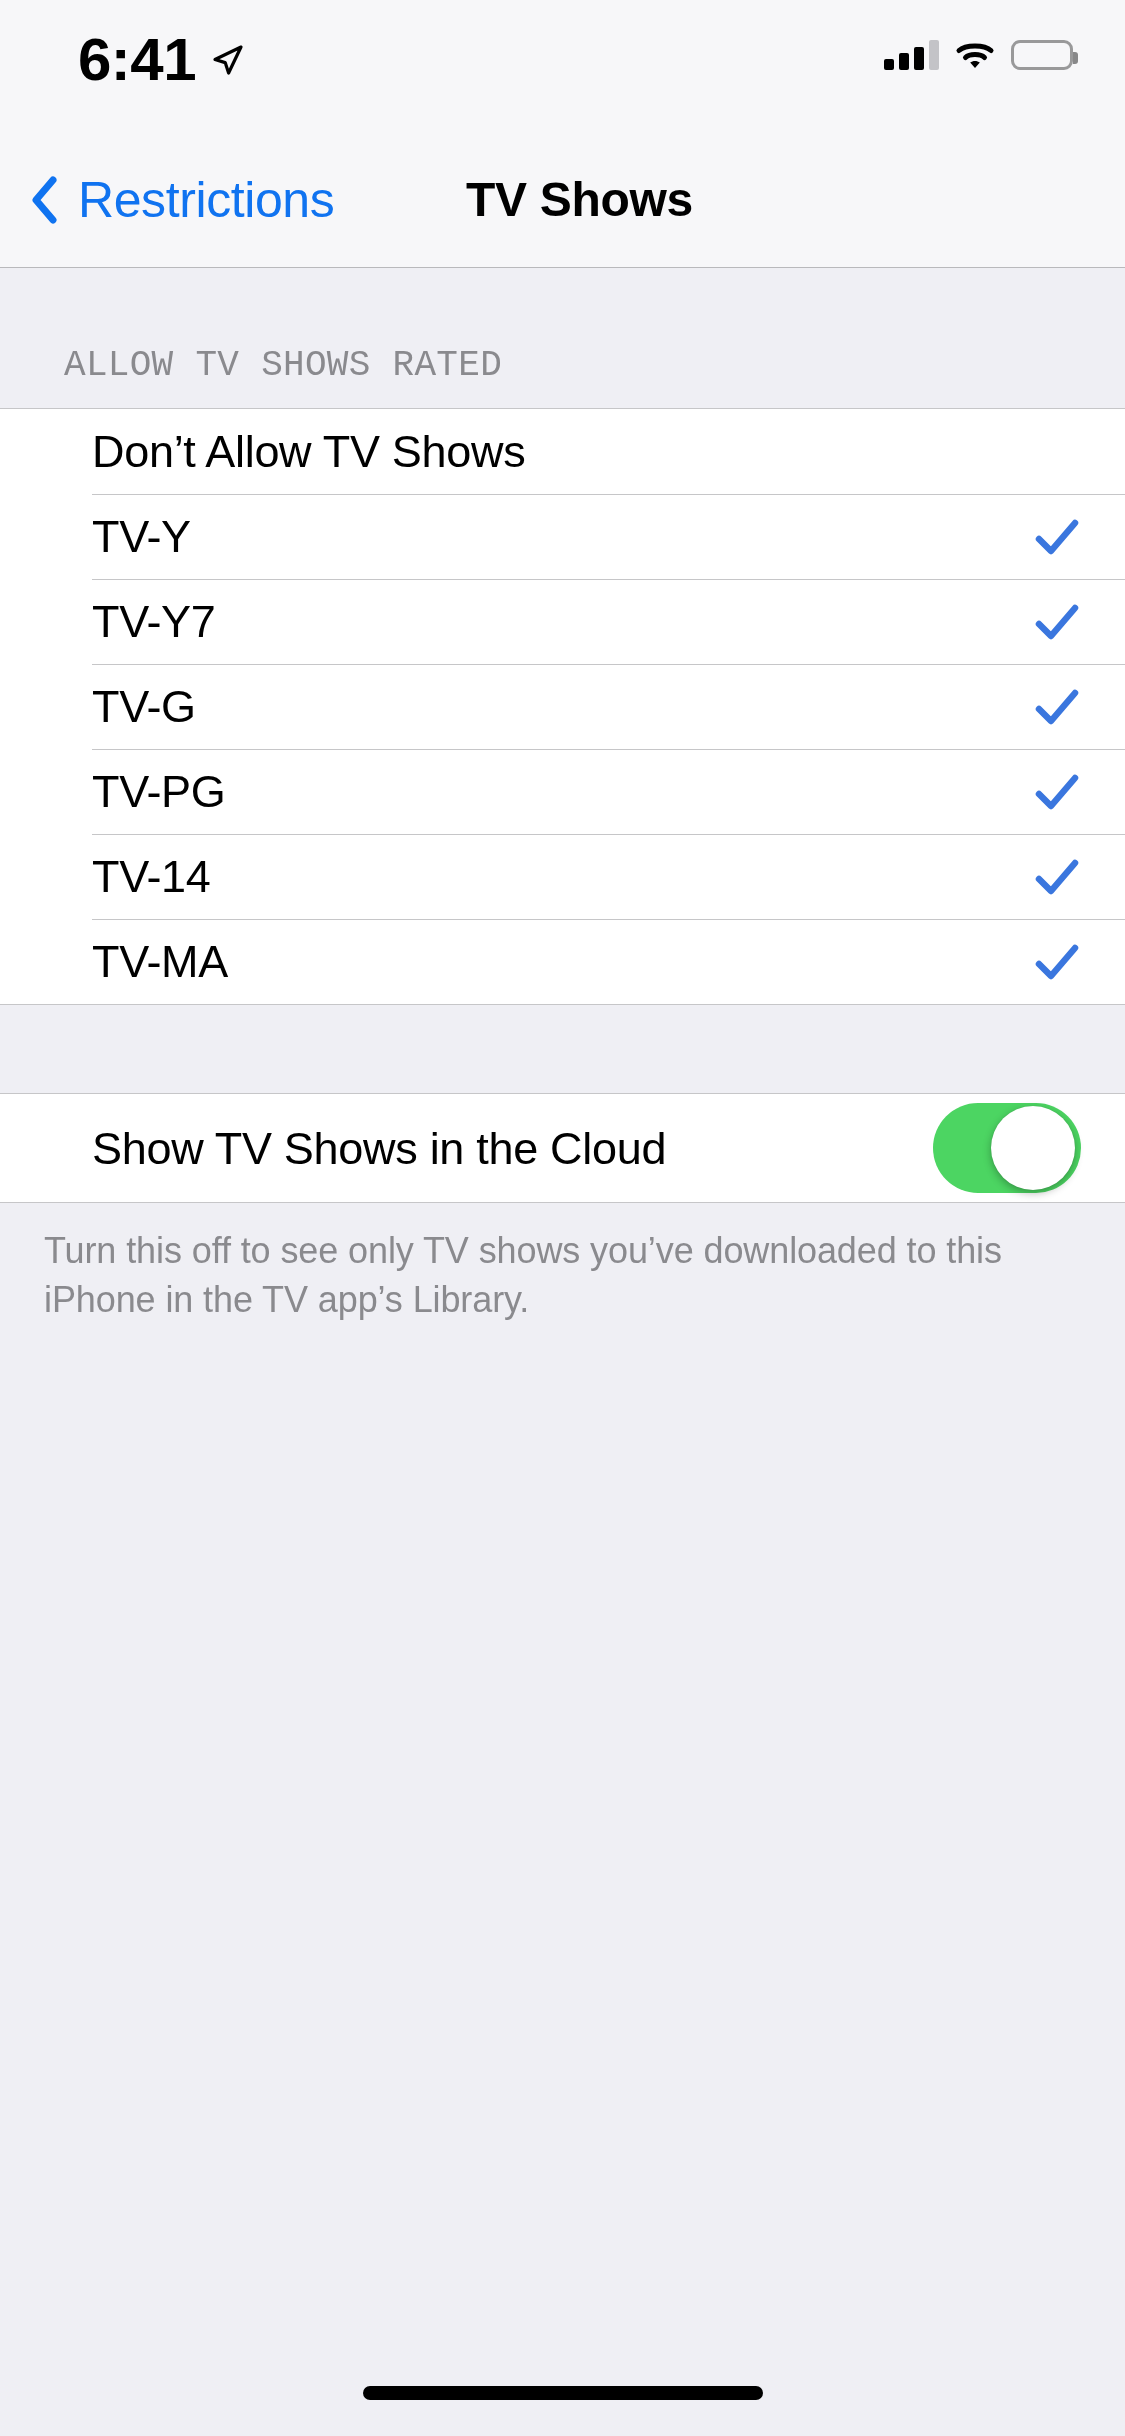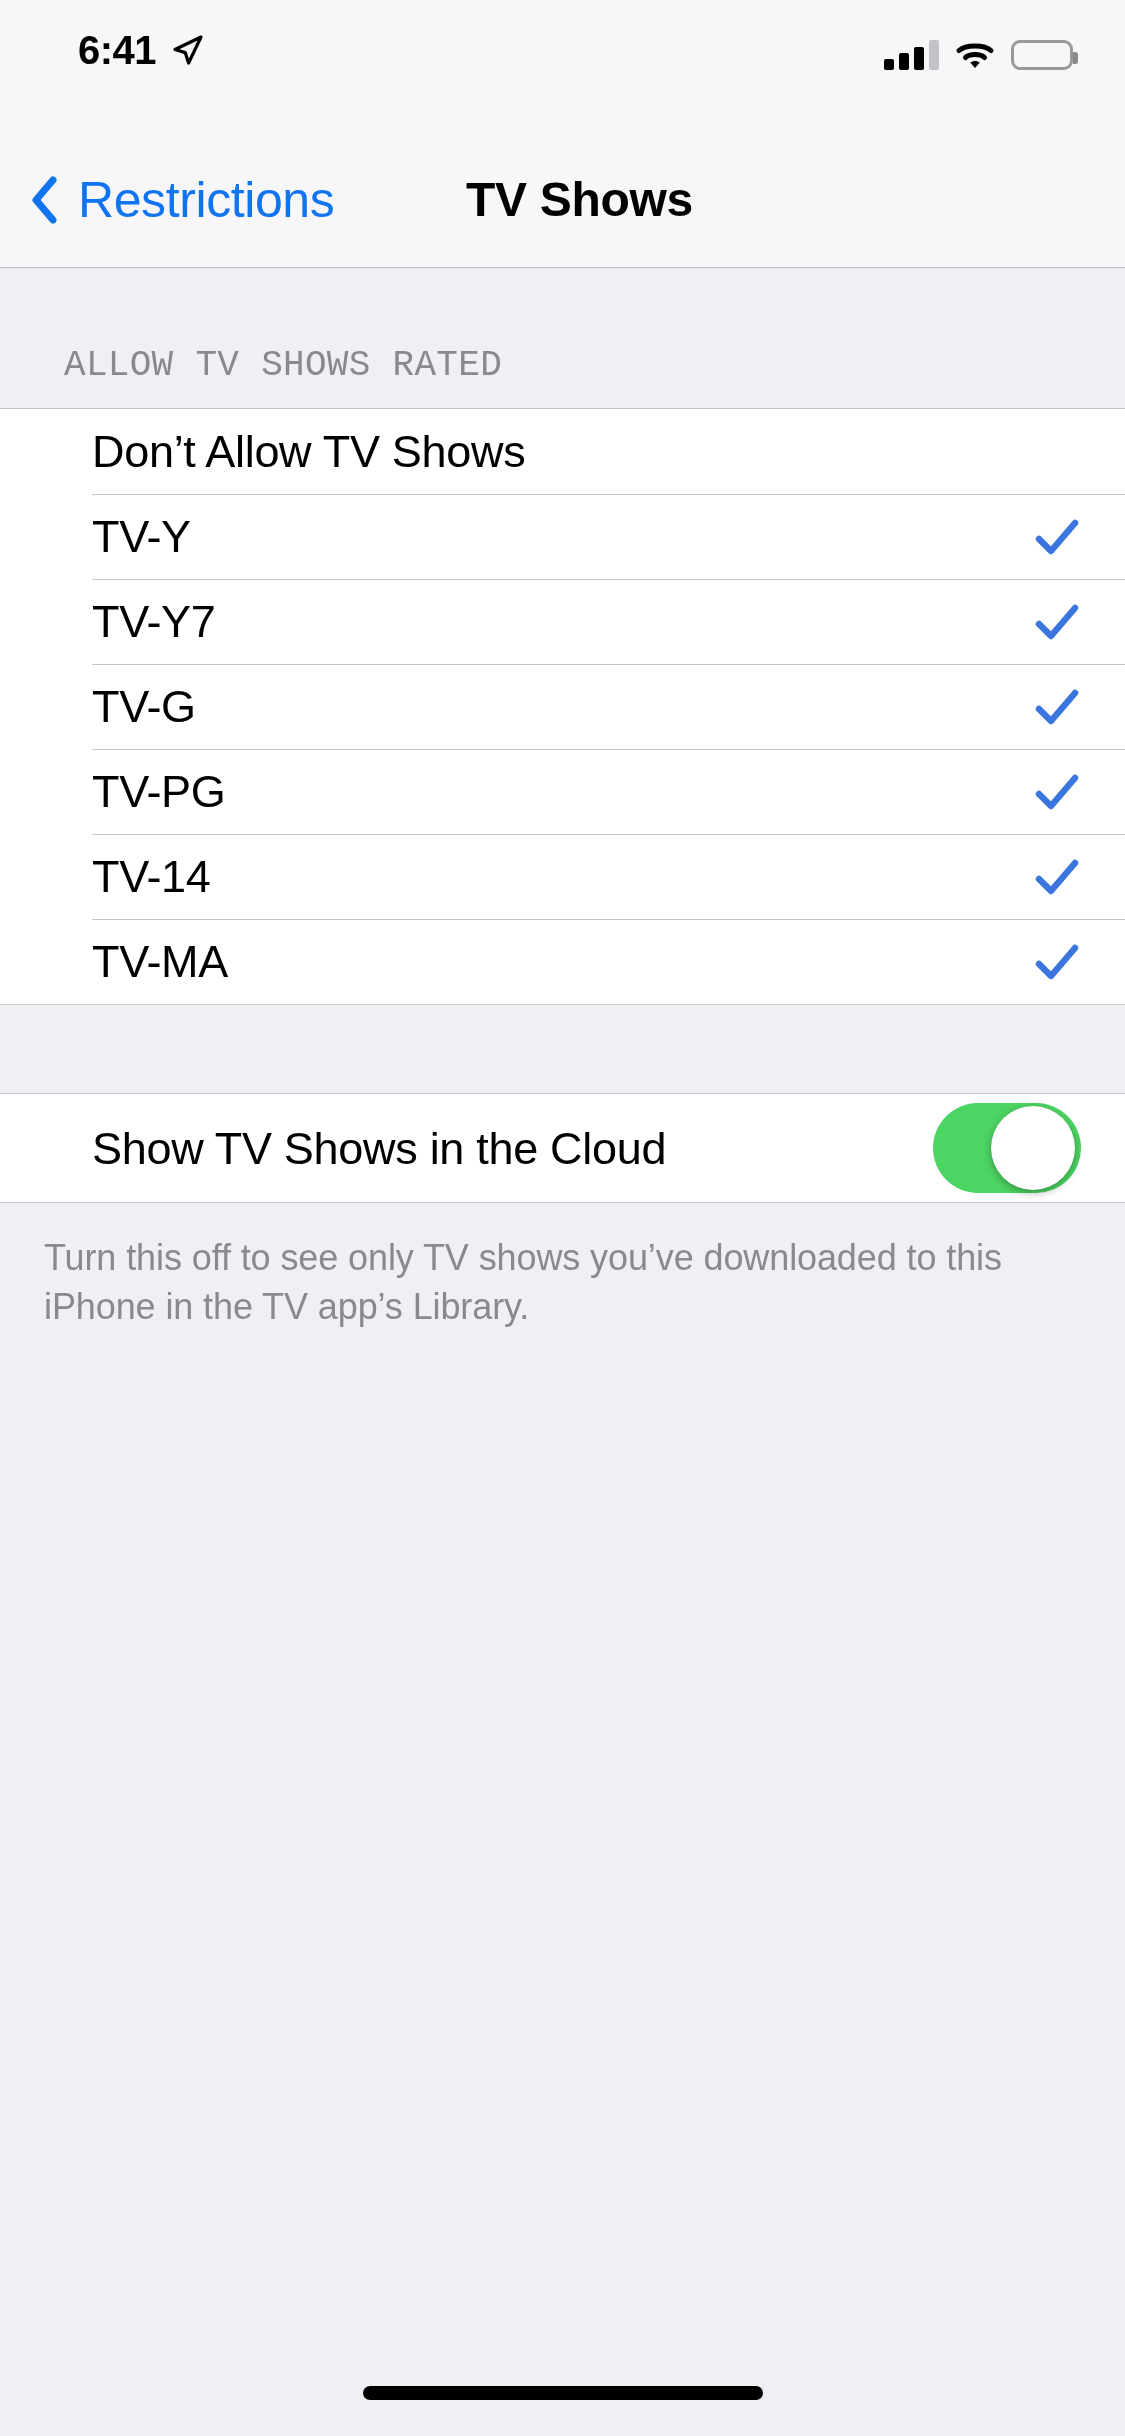--- a/index.html
+++ b/index.html
@@ -23,21 +23,21 @@
     position:relative;
     flex:0 0 auto;
     background:#F7F7F9;
   }
   .status-left {
     position:absolute;
     left:78px; top:30px;
     display:flex; align-items:center; gap:14px;
   }
   .status-time {
-    font-size:40px;
+    font-size:60px;
     font-weight:600;
     color:#000;
     letter-spacing:-0.5px;
     line-height:1;
     text-align:right;
   }
   .loc-arrow { width:34px; height:34px; display:block; }
   .status-right {
     position:absolute;
     right:52px; top:40px;
@@ -166,21 +166,20 @@
     box-shadow:0 3px 9px rgba(0,0,0,0.30), 0 0 1px rgba(0,0,0,0.14);
   }
 
   .footer-note {
     padding:24px 56px 0 44px;
     font-size:36px;
     line-height:1.36;
     color:#8A8A8E;
     letter-spacing:-0.1px;
     background:#EFEFF4;
-    margin-top:7px;
   }
 
   
   .home-bar-area {
     flex:0 0 auto;
     height:86px;
     display:flex; align-items:center; justify-content:center;
     background:#EFEFF4;
   }
   .home-bar {

